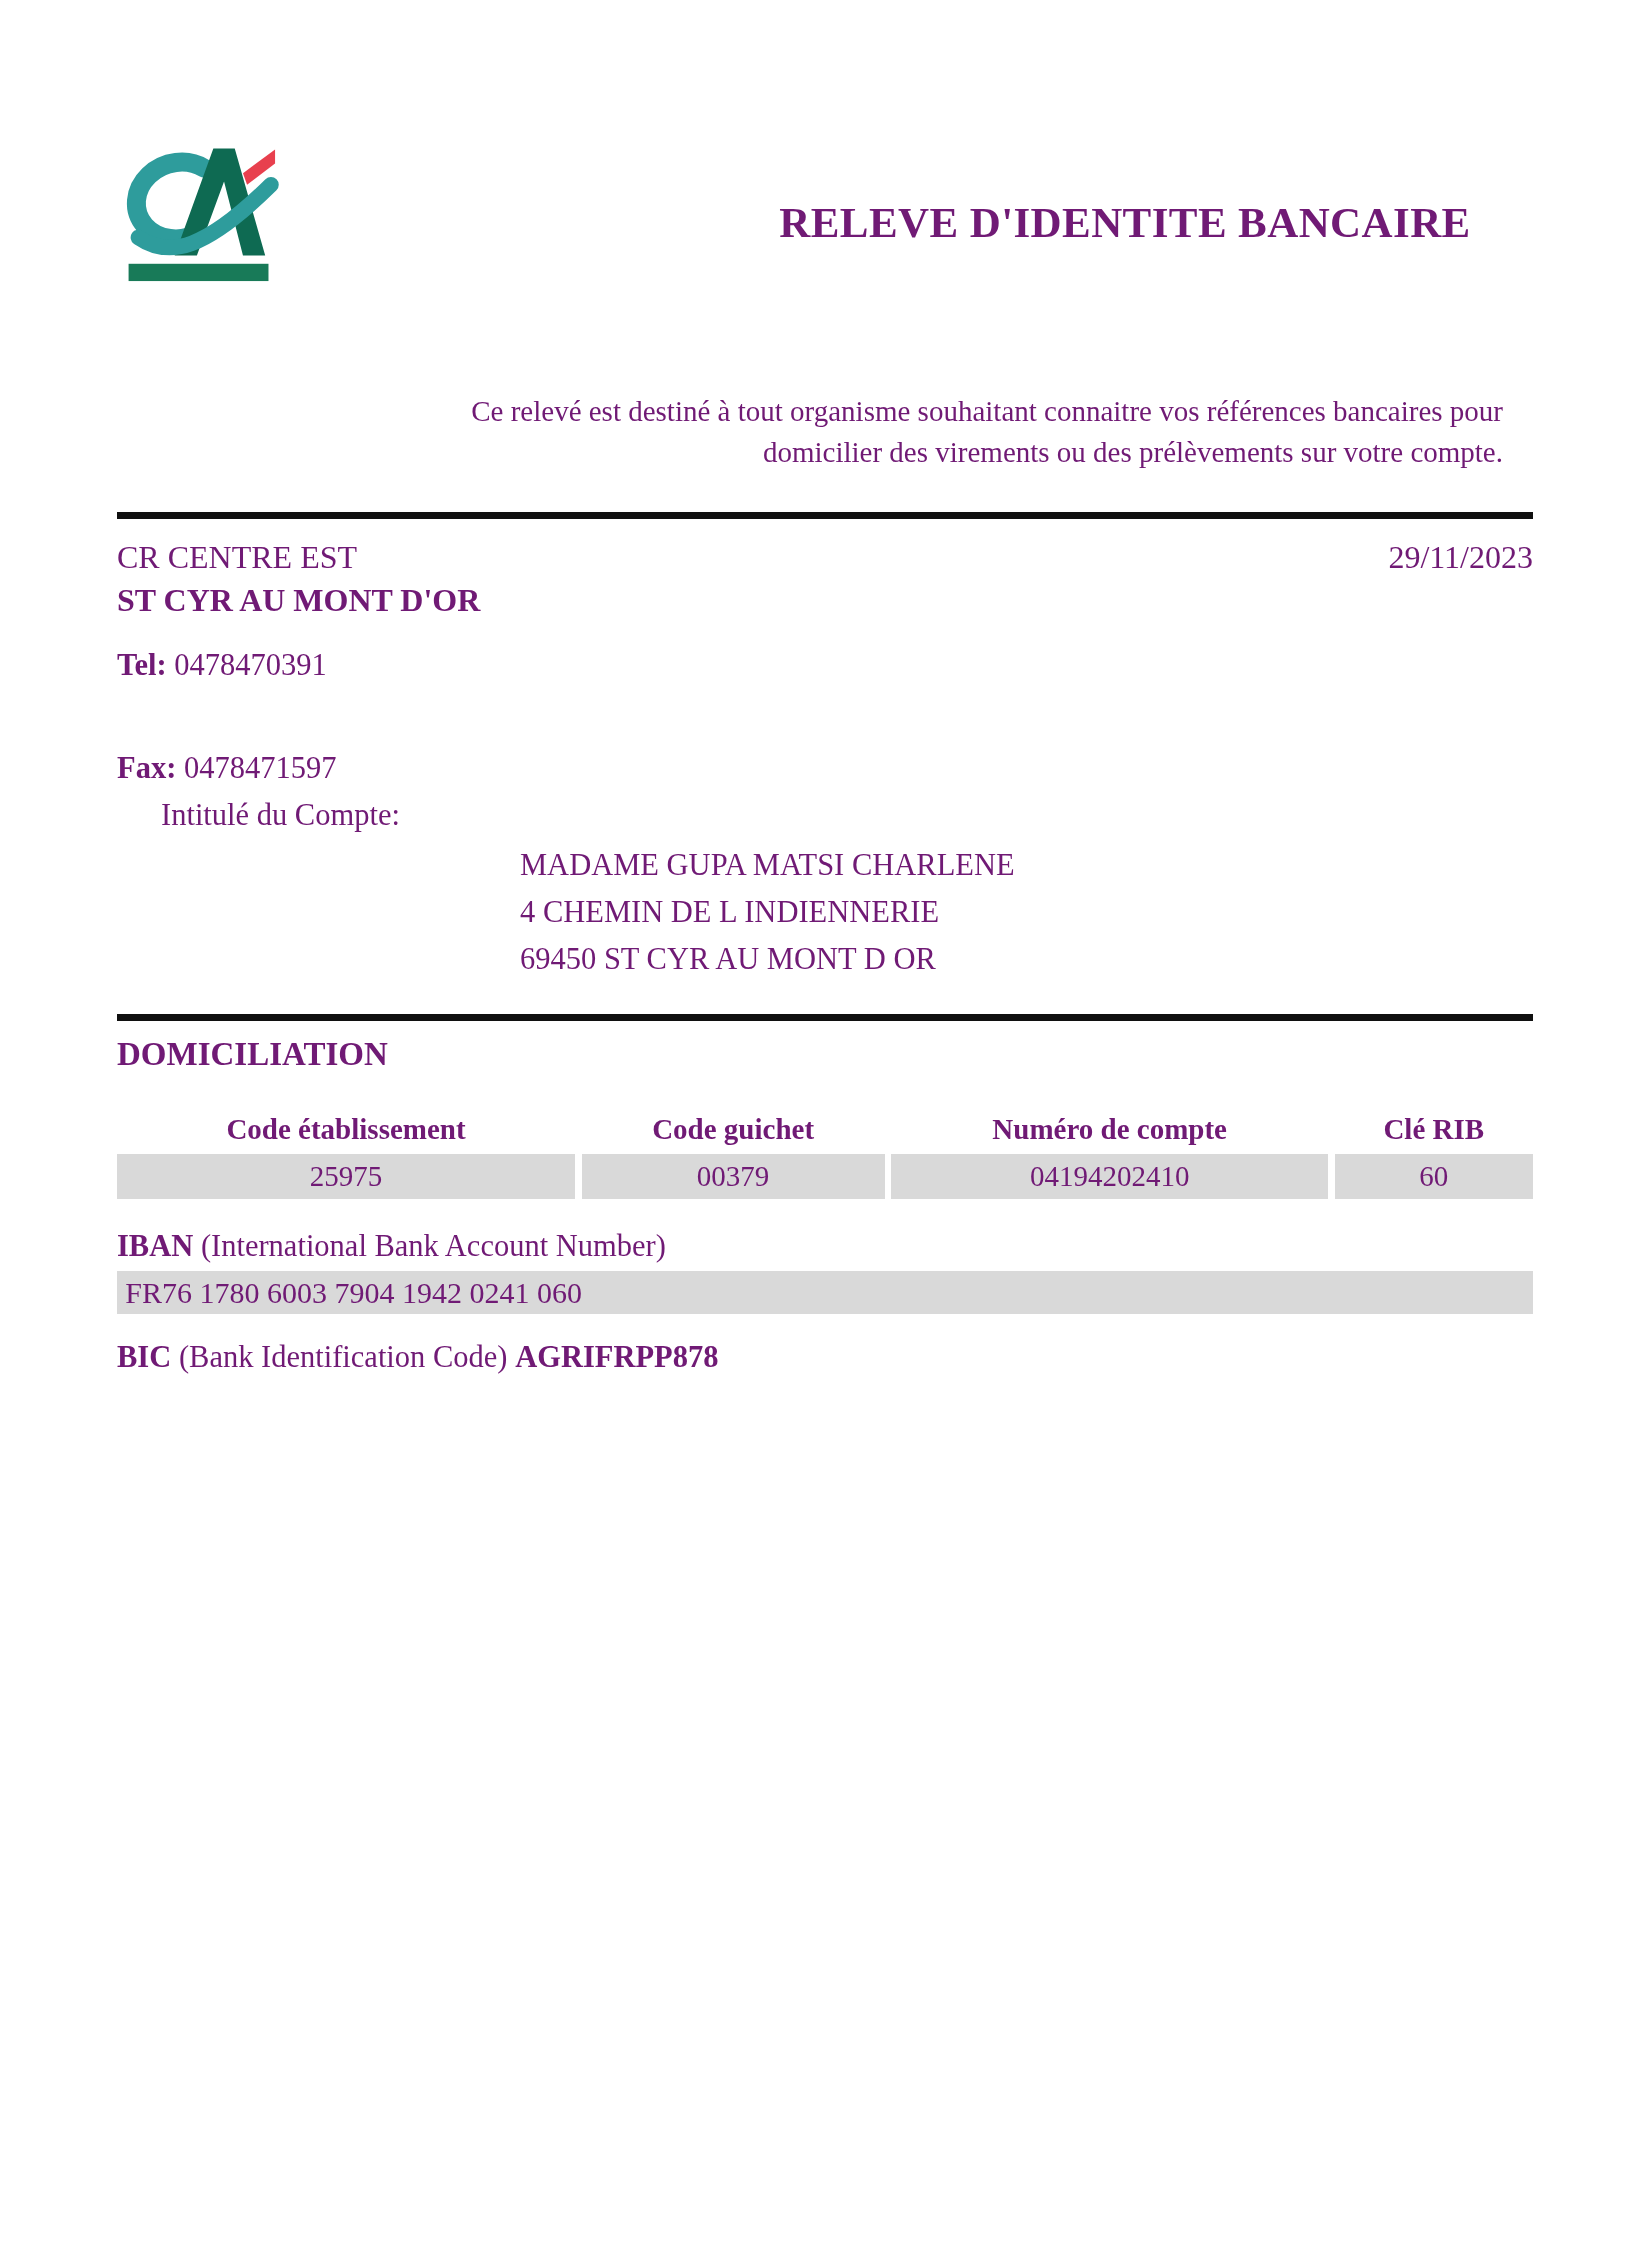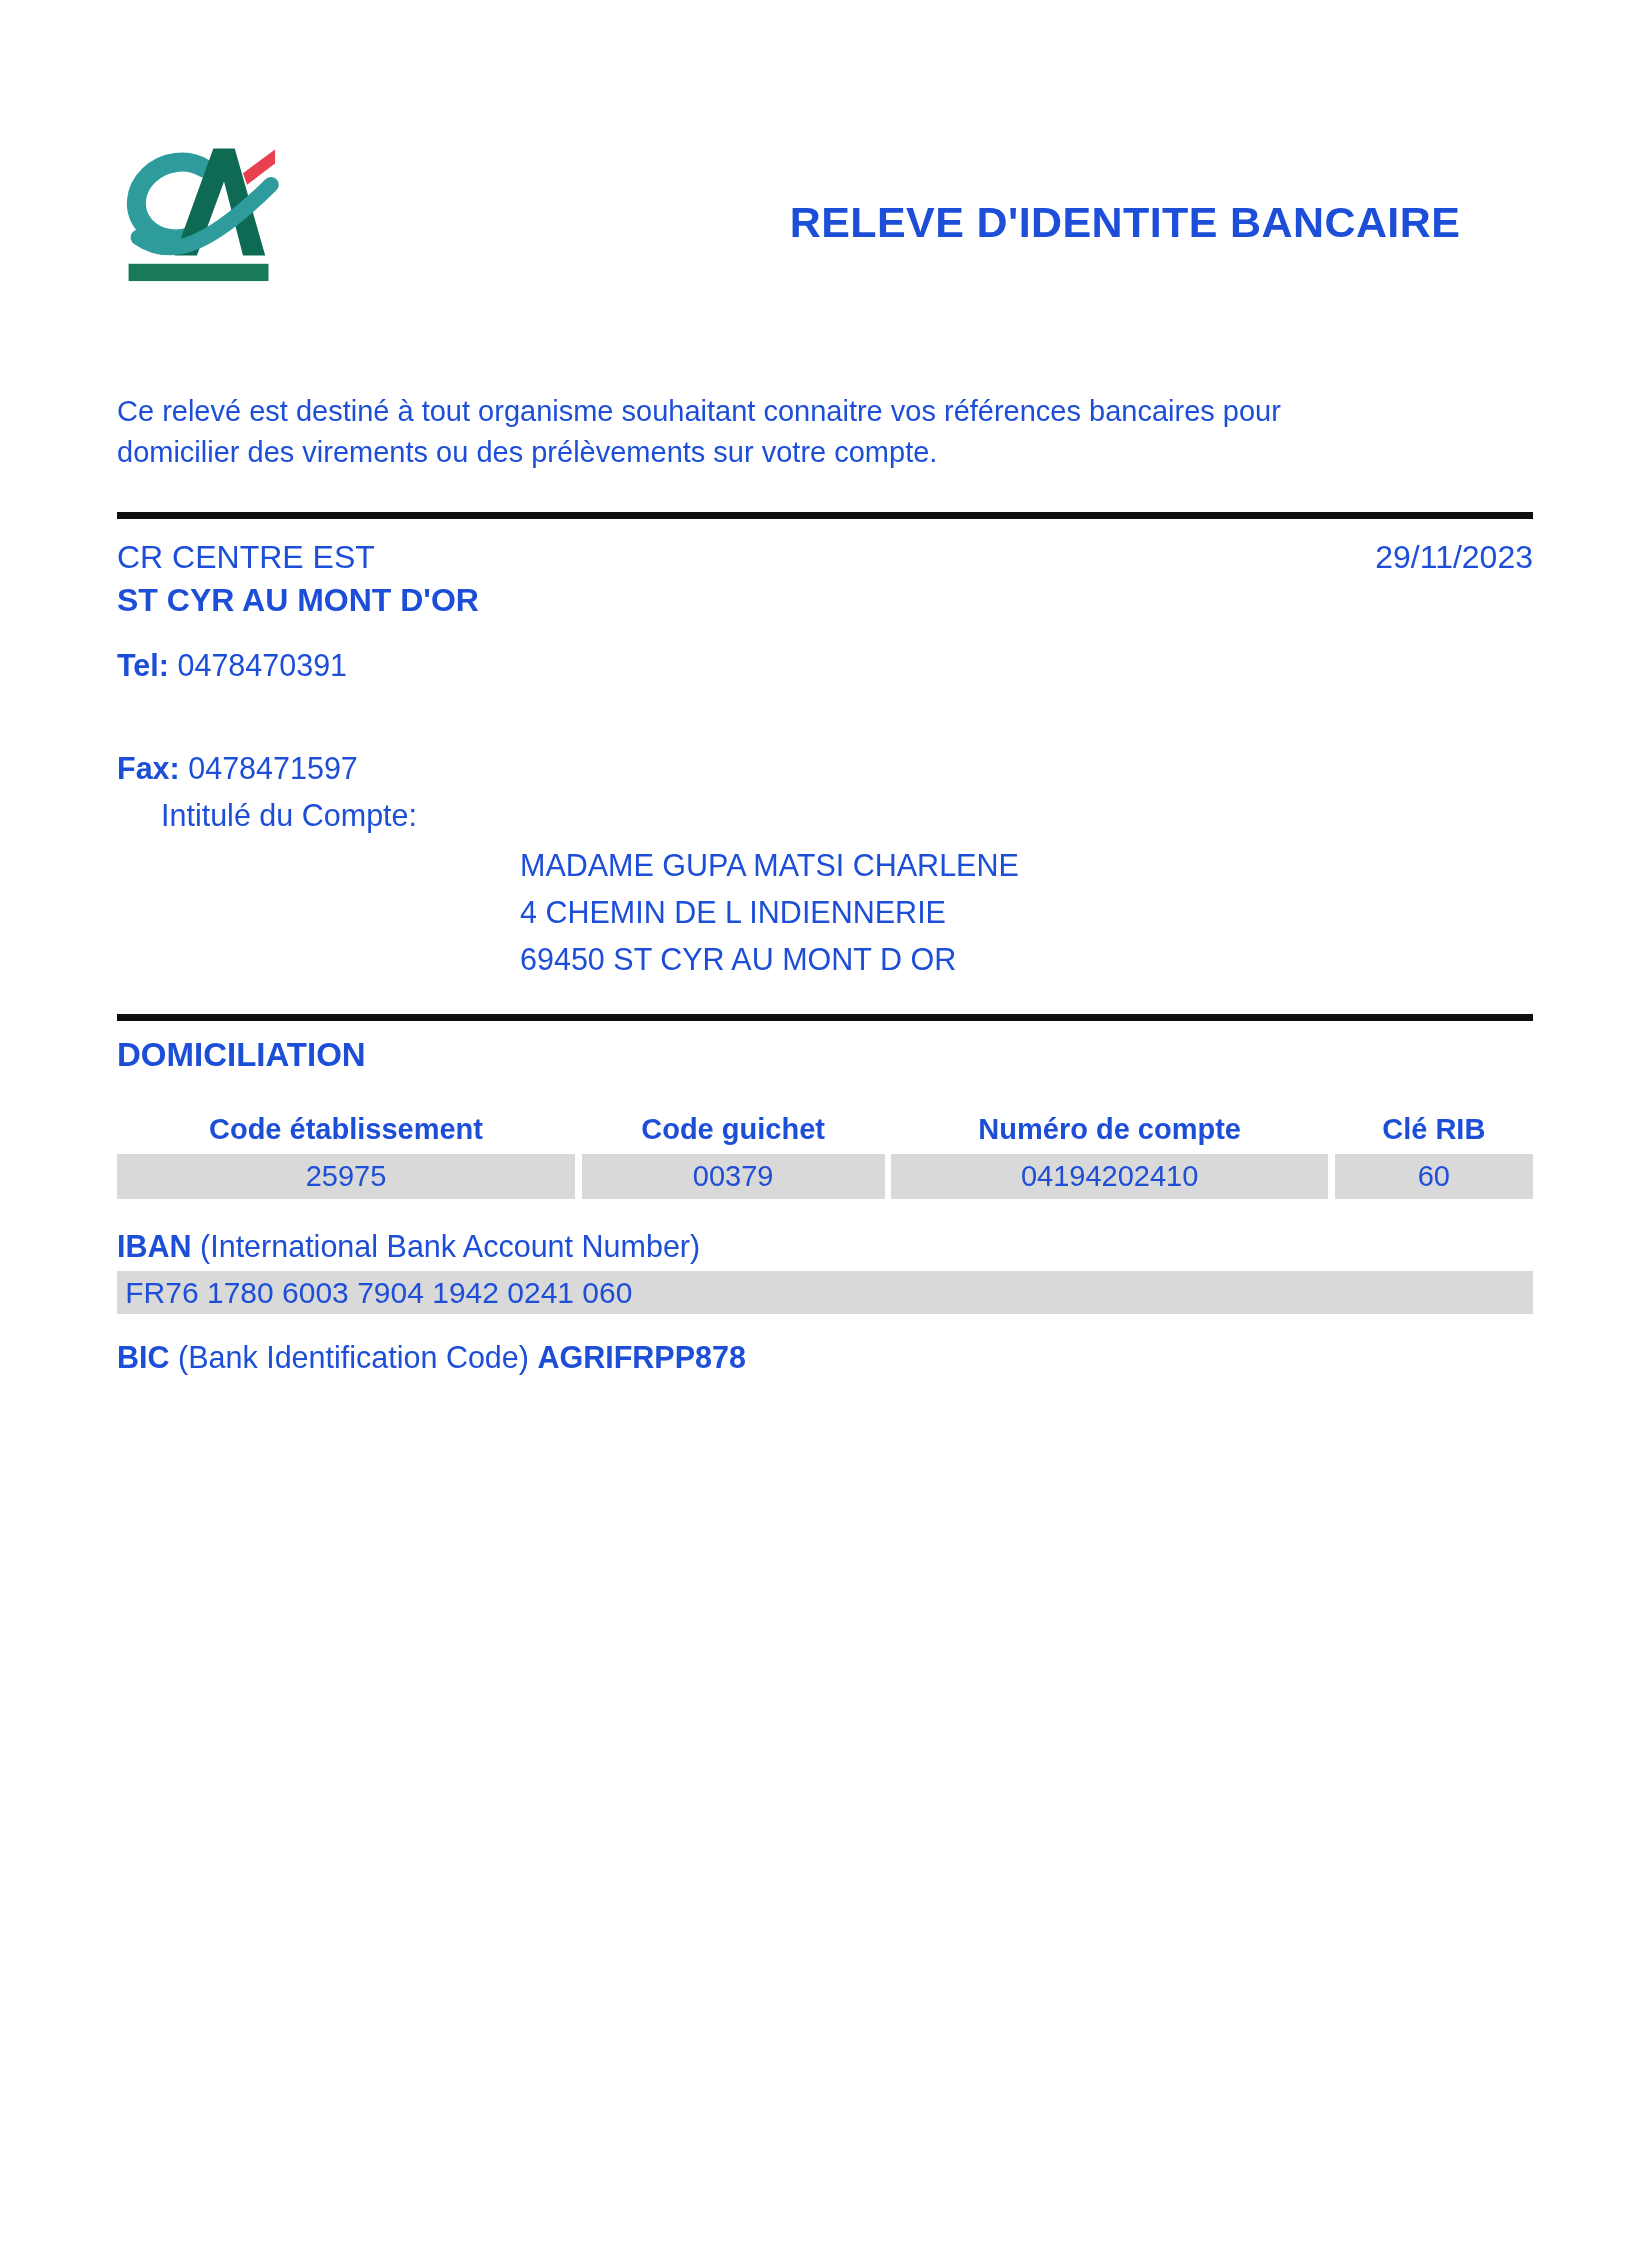--- a/index.html
+++ b/index.html
@@ -1,36 +1,36 @@
 <!DOCTYPE html>
 <html style="font-size:13.2px"><head>
 <meta charset="utf-8">
 <style>
   html,body { margin:0; padding:0; background:#ffffff; }
   .page {
     position:relative;
     width:1650px; height:1582px;
     background:#ffffff;
-    font-family:Liberation Sans, sans-serif;
-    color:#1d4ed8;
+    font-family:Liberation Serif, serif;
+    color:#701a75;
     overflow:hidden;
   }
   .abs { position:absolute; }
 
   .logo { left:122px; top:132px; width:158px; height:150px; }
 
   .doc-title {
     left:729px; top:198px; width:792px;
     text-align:center;
     font-size:43px; font-weight:bold;
     white-space:nowrap;
     letter-spacing:0.4px;
   }
 
-  .intro { left:117px; top:391px; width:1386px; font-size:29px; line-height:41px; }
+  .intro { left:117px; top:391px; width:1386px; font-size:29px; line-height:41px;text-align:right; }
 
   .rule { left:117px; width:1416px; height:6.6px; background:#101010; }
   .rule-1 { top:512px; }
   .rule-2 { top:1014px; }
 
   .bank-name { left:117px; top:539px; font-size:32px; }
   .doc-date  { right:117px; top:539px; font-size:32px; }
   .bank-branch { left:117px; top:582px; font-size:32px; font-weight:bold; }
 
   .contact { left:117px; font-size:30.5px; }

